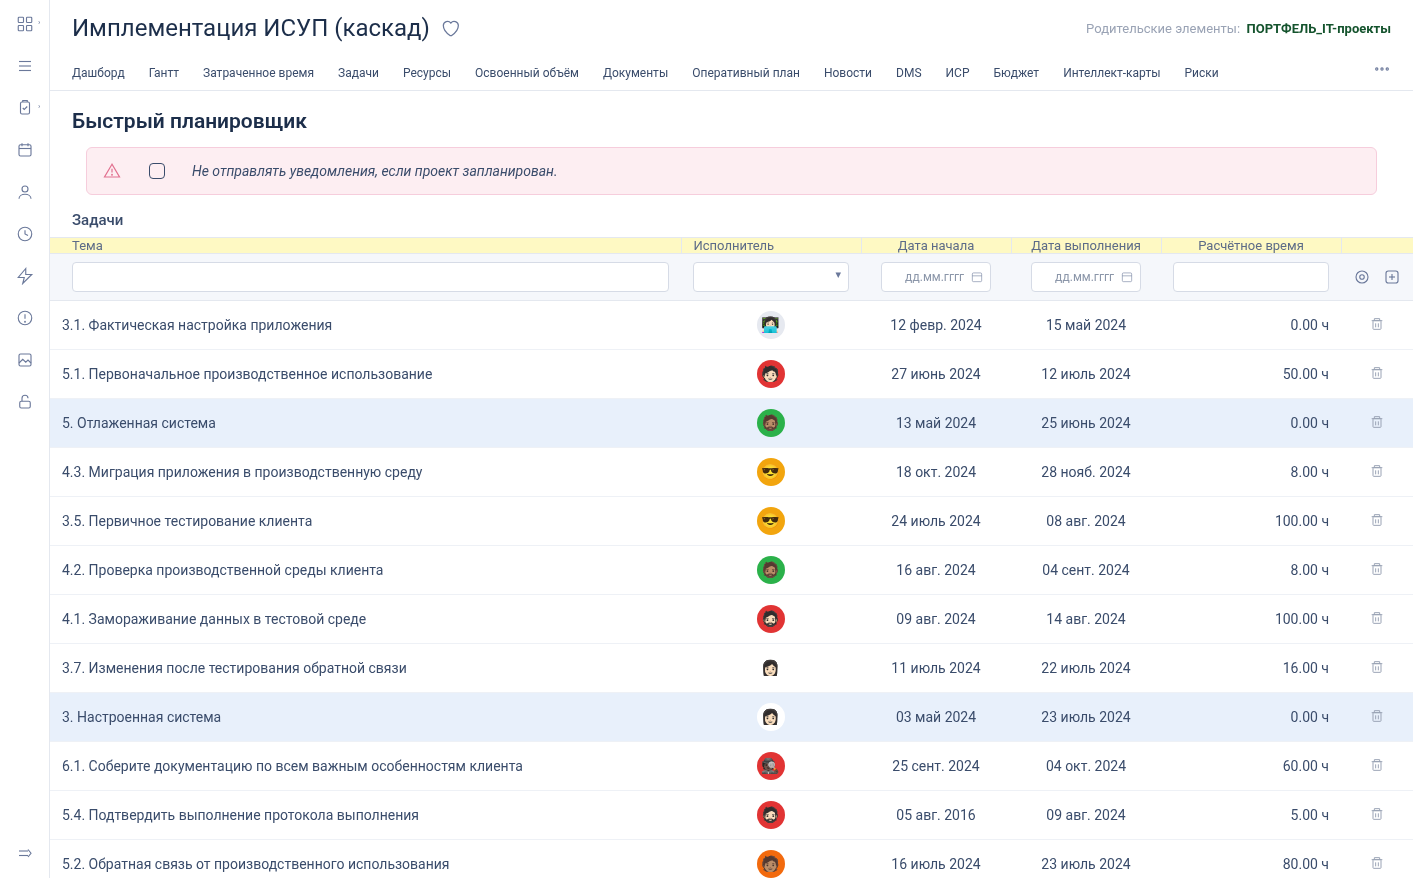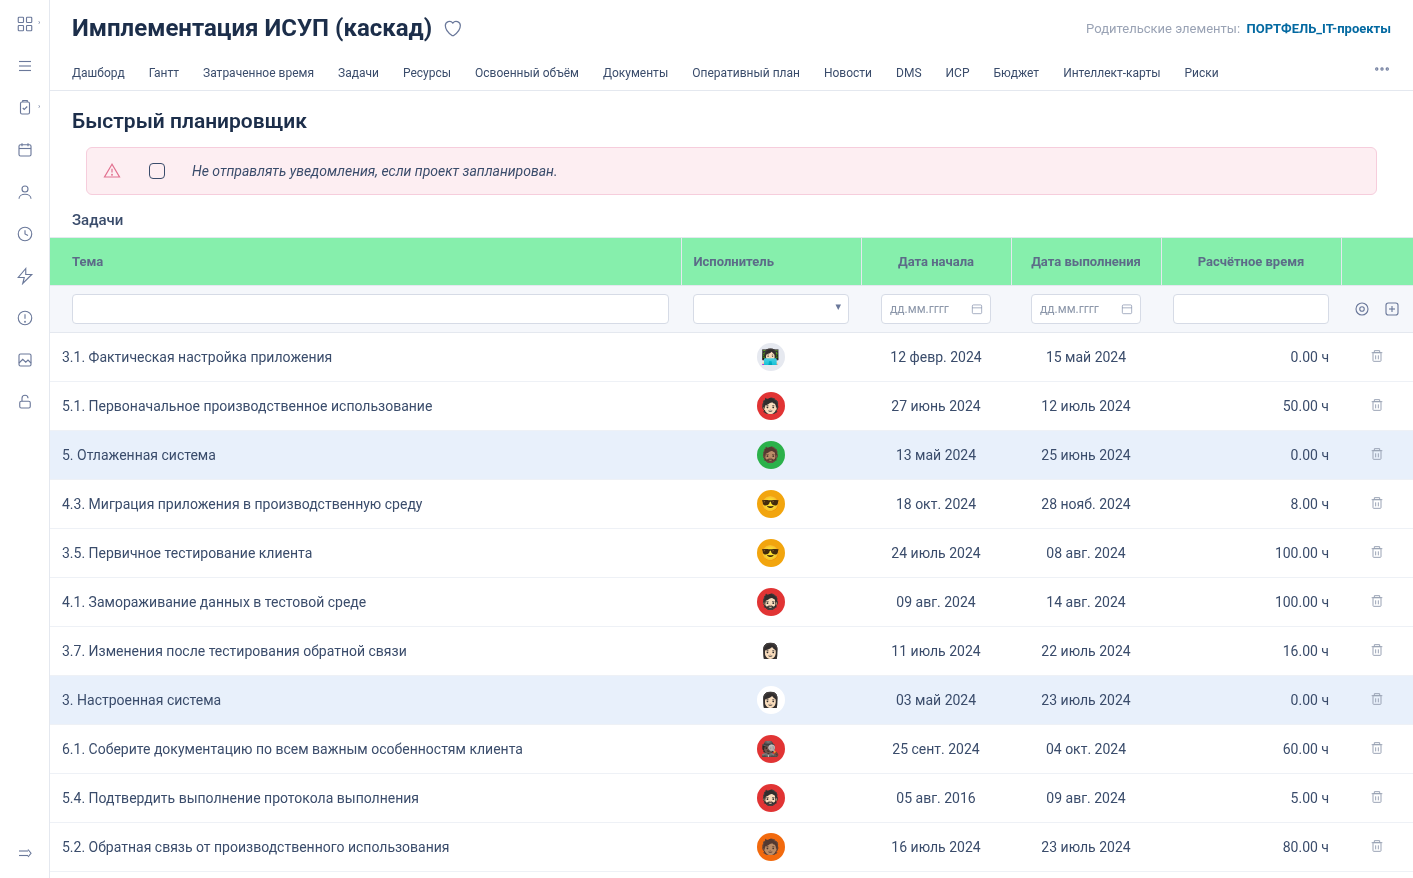--- a/index.html
+++ b/index.html
@@ -19,56 +19,56 @@
   body { display:flex; }
   
   .rail { width:50px; border-right:1px solid var(--border); display:flex; flex-direction:column; align-items:center; padding-top:12px; gap:18px; flex-shrink:0; }
   .rail-bottom { margin-top:auto; margin-bottom:12px; display:flex; flex-direction:column; gap:18px; align-items:center; }
   .rail-item { width:28px; height:24px; display:flex; align-items:center; justify-content:center; color:#6a789a; cursor:pointer; position:relative; }
   .rail-item svg { width:18px; height:18px; stroke:#6a789a; fill:none; stroke-width:1.5; }
   .rail-item .chev { position:absolute; right:-2px; top:6px; font-size:8px; color:#6a789a; }
   
   .main { flex:1; display:flex; flex-direction:column; overflow:hidden; }
   .titlebar { display:flex; align-items:center; padding:14px 22px 6px 22px; }
-  .titlebar h1 { margin:0; font-size:24px; font-weight:700; color:#1c2e4a; display:flex; align-items:center; gap:10px; }
+  .titlebar h1 { margin:0; font-size:24px; font-weight:400; color:#1c2e4a; display:flex; align-items:center; gap:10px; }
   .heart-icon { width:20px; height:20px; stroke:#6a789a; fill:none; stroke-width:1.5; cursor:pointer; }
   .parent-info { margin-left:auto; font-size:13px; color:#9aa3b5; }
-  .parent-info strong { color:#0369a1; font-weight:700; }
+  .parent-info strong { color:#14532d; font-weight:700; }
   
   .tabs { display:flex; align-items:center; gap:24px; padding:8px 22px 0 22px; border-bottom:1px solid var(--border); }
   .tab { padding:10px 0; font-size:12px; color:#3a4c6b; cursor:pointer; white-space:nowrap; }
   .tab-actions { margin-left:auto; display:flex; gap:16px; align-items:center; padding-bottom:8px; }
   .tab-actions svg { width:18px; height:18px; stroke:#6a789a; fill:none; stroke-width:1.5; cursor:pointer; }
   
   .section-title { padding:18px 22px 10px 22px; font-size:21px; font-weight:600; color:#1c2e4a; }
   
   .alert { margin:4px 36px 16px 36px; background: var(--alert-bg); border:1px solid var(--alert-border); border-radius:6px; padding:12px 16px; display:flex; align-items:center; gap:24px; }
   .alert svg.warn { width:18px; height:18px; stroke:#e2708f; fill:none; stroke-width:1.6; }
   .alert input[type=checkbox] { width:16px; height:16px; border:1.5px solid #3a4c6b; border-radius:4px; appearance:none; cursor:pointer; }
   .alert-label { font-style:italic; color:#3a4c6b; font-size:14px; }
   
   .tasks-label { padding:0 22px 8px 22px; font-size:15px; color:#3a4c6b; font-weight:500; }
   
   .table-wrap { overflow-y:auto; flex:1; }
   table { width:100%; border-collapse:collapse; }
-  thead th { text-align:left; font-weight:700; font-size:13px; color:#5c6b88; padding:16px 12px; border-top:1px solid var(--border); border-bottom:1px solid var(--border); background:#86efac; }
+  thead th { text-align:left; font-weight:400; font-size:13px; color:#5c6b88; padding:0 12px; border-top:1px solid var(--border); border-bottom:1px solid var(--border); background:#fef9c3; }
   thead th + th { border-left:1px solid var(--border); }
   th.col-topic { padding-left:22px; }
   th.col-assignee { width:180px; }
   th.col-start, th.col-due { width:150px; text-align:center; }
   th.col-est { width:180px; text-align:center; }
   th.col-actions { width:70px; }
   
   tr.filter-row td { background:#f5f7fb; padding:8px 12px; border-bottom:1px solid var(--border); }
   tr.filter-row td + td { }
   .finput { width:100%; height:30px; border:1px solid #d6dbe6; border-radius:4px; background:#fff; padding:0 8px; font-size:13px; color:#3a4c6b; }
   .fselect { width:100%; height:30px; border:1px solid #d6dbe6; border-radius:4px; background:#fff; padding:0 24px 0 8px; font-size:13px; appearance:none; position:relative; }
   .select-wrap { position:relative; }
   .select-wrap::after { content:"▾"; position:absolute; right:8px; top:6px; font-size:11px; color:#6a789a; pointer-events:none; }
-  .dateinput { width:110px; height:30px; border:1px solid #d6dbe6; border-radius:4px; background:#fff; padding:0 26px 0 8px; font-size:12px; color:#8b96a9; position:relative; display:inline-flex; align-items:center; }
+  .dateinput { width:110px; height:30px; border:1px solid #d6dbe6; border-radius:4px; background:#fff; padding:0 26px 0 8px; font-size:12px; color:#8b96a9; position:relative; display:inline-flex; align-items:center;justify-content:flex-end; }
   .dateinput svg { position:absolute; right:6px; width:14px; height:14px; stroke:#6a789a; fill:none; }
   .filter-actions { display:flex; gap:12px; align-items:center; justify-content:flex-end; }
   .filter-actions svg { width:18px; height:18px; stroke:#6a789a; fill:none; stroke-width:1.5; cursor:pointer; }
   
   tbody tr.data-row td { padding:10px 12px; border-bottom:1px solid #eef1f6; font-size:14px; color:#3a4c6b; }
   tbody tr.data-row.highlight td { background: var(--highlight-row); }
   td.cell-topic { padding-left:22px; }
   td.cell-assignee { text-align:center; }
   td.cell-start, td.cell-due { text-align:center; color:#3a4c6b; }
   td.cell-est { text-align:right; padding-right:20px; }
@@ -317,20 +317,34 @@
             <td class="cell-est">100.00 ч</td>
             <td class="cell-del"><svg class="trash" viewBox="0 0 24 24">
                 <polyline points="4 7 20 7"></polyline>
                 <path d="M8 7V4h8v3"></path>
                 <rect x="6" y="7" width="12" height="13" rx="1"></rect>
                 <line x1="10" y1="11" x2="10" y2="17"></line>
                 <line x1="14" y1="11" x2="14" y2="17"></line>
               </svg></td>
           </tr>
           <tr class="data-row">
+            <td class="cell-topic">4.2. Проверка производственной среды клиента</td>
+            <td class="cell-assignee"><span class="avatar" style="background:#2bb14a">🧔🏽</span></td>
+            <td class="cell-start">16 авг. 2024</td>
+            <td class="cell-due">04 сент. 2024</td>
+            <td class="cell-est">8.00 ч</td>
+            <td class="cell-del"><svg class="trash" viewBox="0 0 24 24">
+                <polyline points="4 7 20 7"></polyline>
+                <path d="M8 7V4h8v3"></path>
+                <rect x="6" y="7" width="12" height="13" rx="1"></rect>
+                <line x1="10" y1="11" x2="10" y2="17"></line>
+                <line x1="14" y1="11" x2="14" y2="17"></line>
+              </svg></td>
+          </tr>
+          <tr class="data-row">
             <td class="cell-topic">4.1. Замораживание данных в тестовой среде</td>
             <td class="cell-assignee"><span class="avatar" style="background:#e13434">🧔🏻</span></td>
             <td class="cell-start">09 авг. 2024</td>
             <td class="cell-due">14 авг. 2024</td>
             <td class="cell-est">100.00 ч</td>
             <td class="cell-del"><svg class="trash" viewBox="0 0 24 24">
                 <polyline points="4 7 20 7"></polyline>
                 <path d="M8 7V4h8v3"></path>
                 <rect x="6" y="7" width="12" height="13" rx="1"></rect>
                 <line x1="10" y1="11" x2="10" y2="17"></line>

